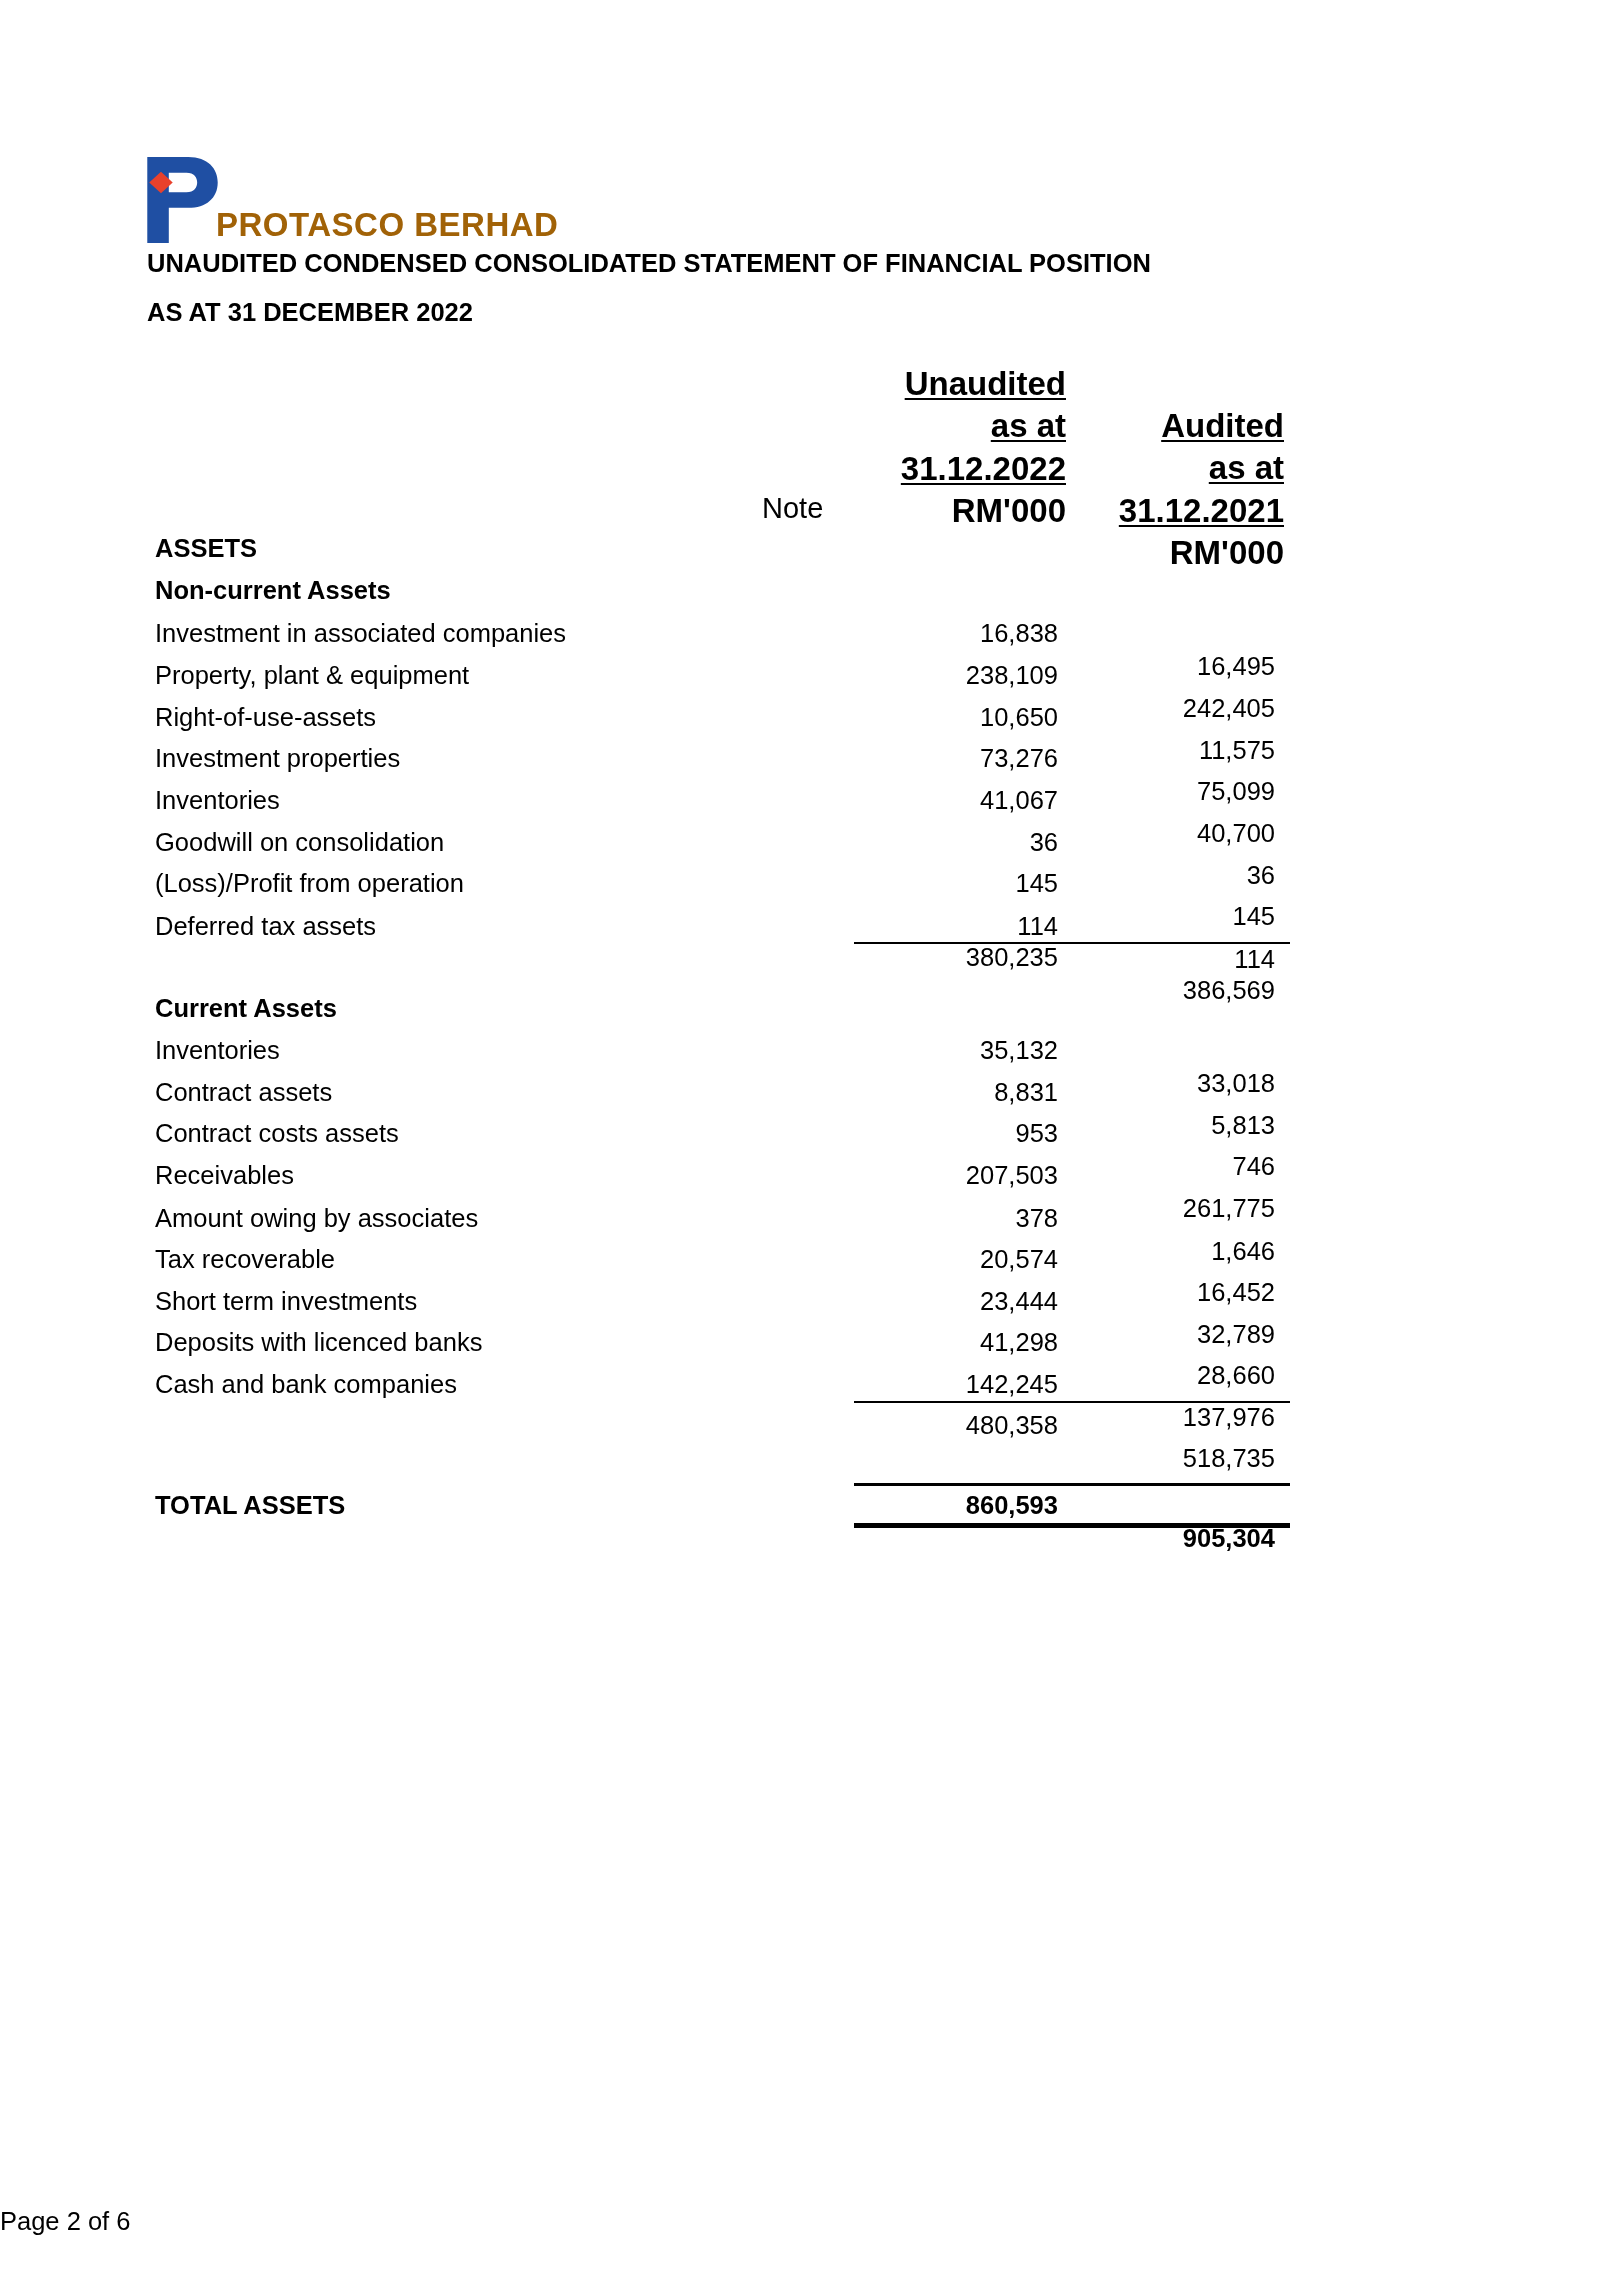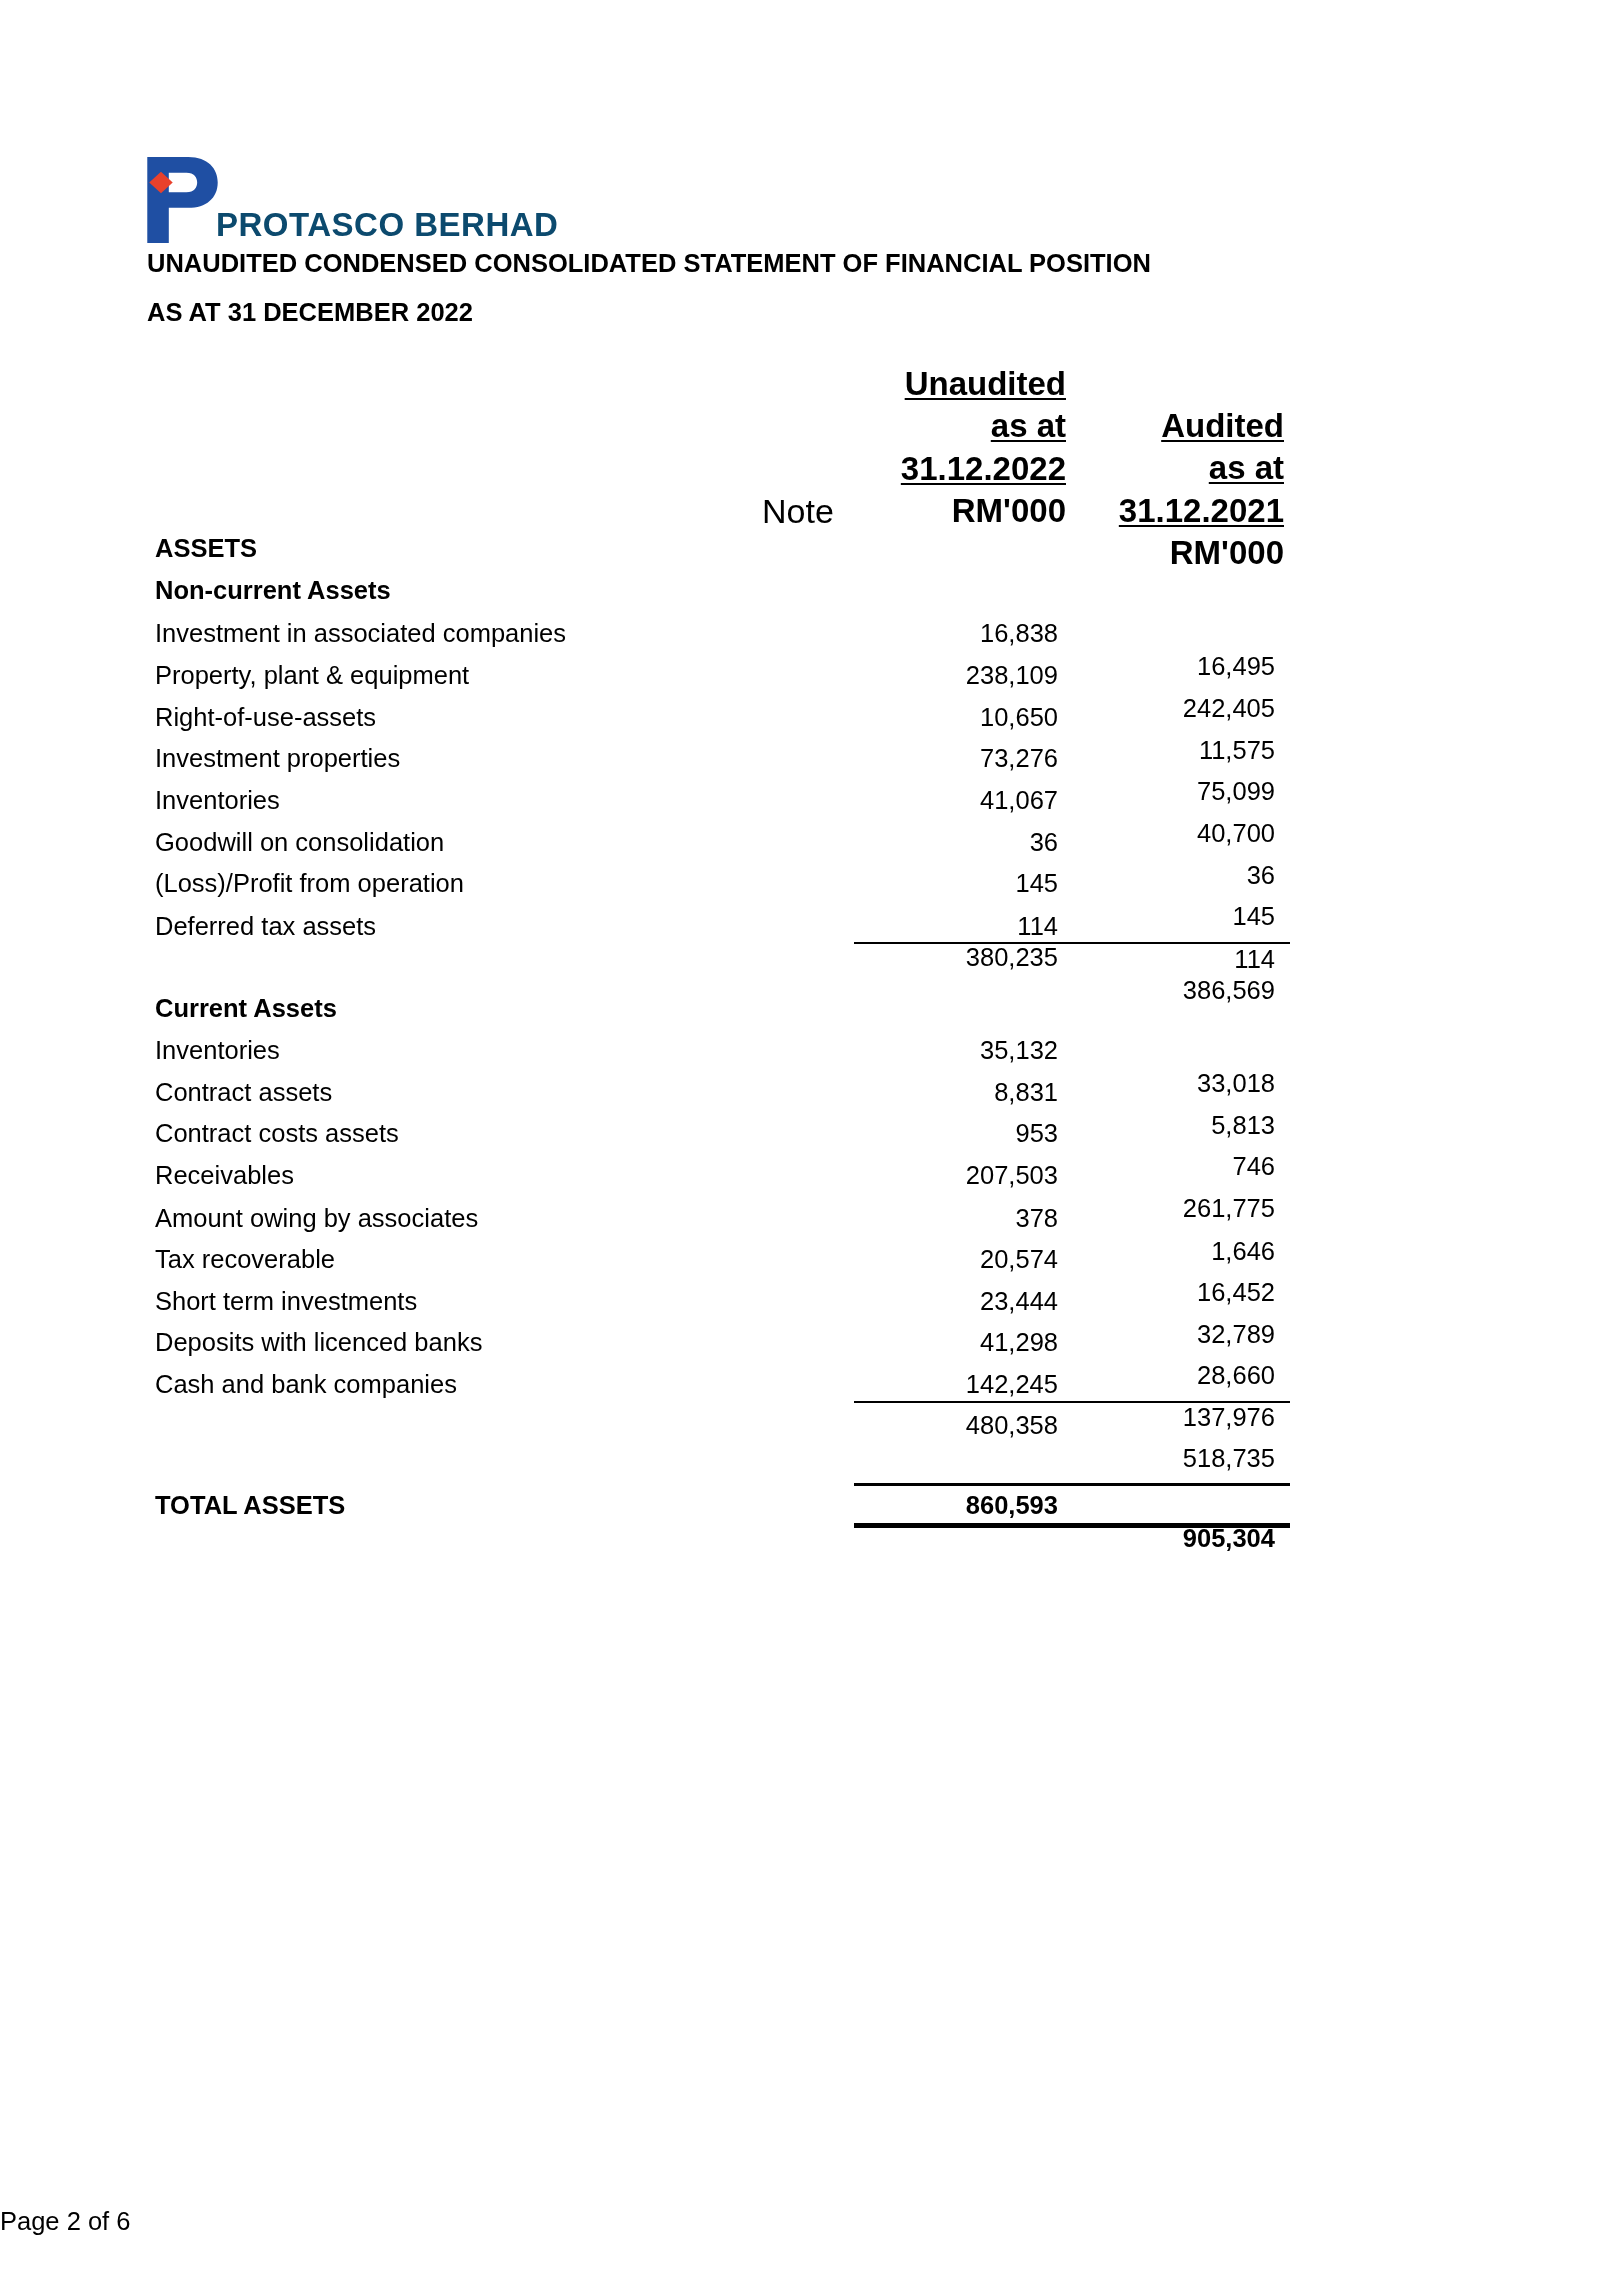--- a/index.html
+++ b/index.html
@@ -5,35 +5,35 @@
   html, body { margin: 0; padding: 0; background: #ffffff; }
   body {
     width: 1621px; height: 2293px; position: relative; overflow: hidden;
     font-family: "Liberation Sans", sans-serif; color: #000;
   }
   .logo { position: absolute; left: 147px; top: 157px; width: 441px; height: 88px; }
   .logo svg { position: absolute; left: 0; top: 0; }
   .logo-text {
     position: absolute; left: 69px; top: 49px;
     font-family: "Liberation Sans", sans-serif; font-weight: bold;
-    font-size: 33px; color: #0c4a6e; letter-spacing: 0.5px; white-space: nowrap;
+    font-size: 33px; color: #a16207; letter-spacing: 0.5px; white-space: nowrap;
   }
   .title {
     position: absolute; left: 147px; font-weight: bold; font-size: 25.5px; white-space: nowrap;
   }
   .t1 { top: 249px; }
   .t2 { top: 298px; }
 
   .col-head {
     position: absolute; font-weight: bold; font-size: 33px; text-align: right; white-space: nowrap;
   }
   .col-head span { text-decoration: underline; text-decoration-thickness: 2px; text-underline-offset: 2.9px; }
   .c1 { right: calc(1621px - 1066px); }
   .c2 { right: calc(1621px - 1284px); margin-top: 42px; }
-  .note-label { position: absolute; left: 762px; top: 492px; font-size: 34px; }
+  .note-label { position: absolute; left: 762px; top: 492px; font-size: 29px; }
 
   .row {
     position: absolute; left: 155px; width: 1137px; height: 41px; font-size: 25.5px;
   }
   .row .label { position: absolute; left: 0; top: 0; white-space: nowrap; }
   .row .v1, .row .v2 { position: absolute; top: 0; text-align: right; white-space: nowrap; }
   .row .v1 { right: calc(1137px - 903px); }
   .row .v2 { right: calc(1137px - 1120px); margin-top: 33px; }
   .bold { font-weight: bold; }
 

